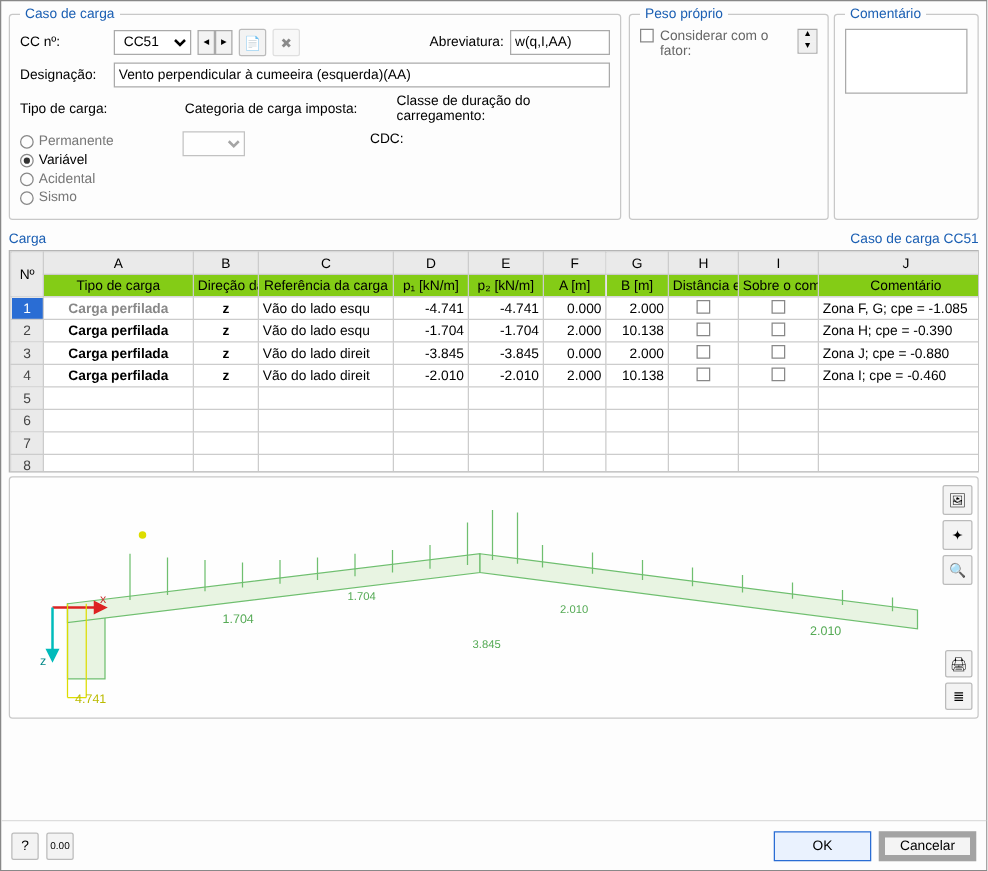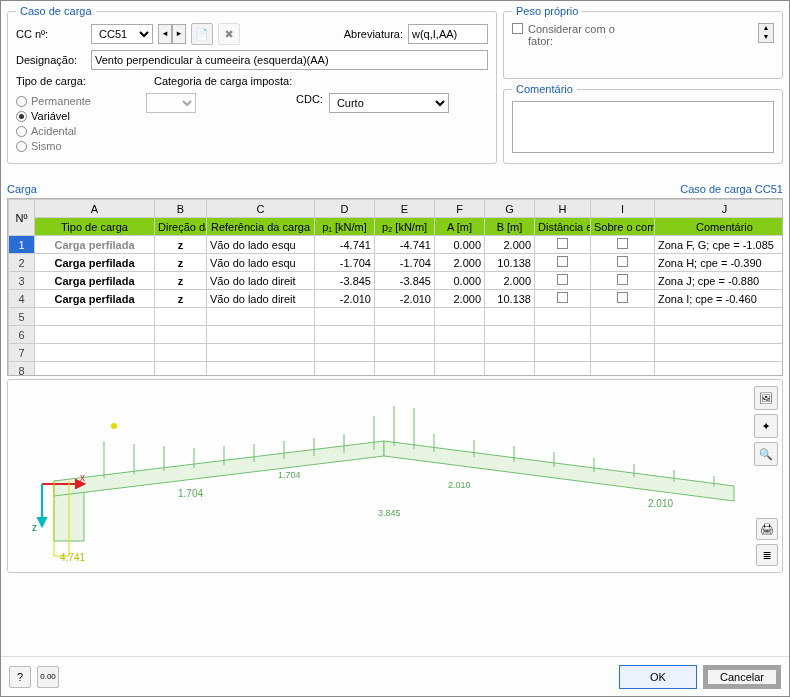--- a/index.html
+++ b/index.html
@@ -17,21 +17,21 @@
   .line { display: flex; align-items: center; gap: 5px; margin-bottom: 5px; }
   label.lbl { display: inline-block; }
   select, input[type=text] { border: 1px solid #aaa; height: 20px; padding: 1px 3px; background: #fff; }
   .btnico { width: 22px; height: 22px; border: 1px solid #bbb; background: #f3f3f3; display: inline-flex; align-items: center; justify-content: center; cursor: pointer; border-radius: 2px; }
   .btnico.disabled { opacity: .45; }
   .radio { display: flex; align-items: flex-end; gap: 4px; margin: 3px 0; color: #777; }
   .radio.active { color: #000; }
   .radio .rcircle { width: 11px; height: 11px; border: 1px solid #888; border-radius: 50%; display:inline-flex; align-items:center; justify-content:center; }
   .radio.active .rcircle::after { content:""; width:5px; height:5px; background:#333; border-radius:50%; }
   .fcomment textarea { width: 100%; height: 52px; resize: none; border: 1px solid #aaa; }
-  .carga-hdr { display: flex; align-items: center; color: #1b5fb3; margin-top: 16px; }
+  .carga-hdr { display: flex; align-items: center; color: #1b5fb3; margin-top: 6px; }
   .carga-hdr .left { flex: 1; }
   .table-wrap { border: 1px solid #b5b5b5; height: 178px; overflow: auto; background:#fff; }
   table { border-collapse: collapse; width: 100%; table-layout: fixed; }
   th, td { border: 1px solid #ccc; padding: 1px 3px; height: 18px; overflow: hidden; white-space: nowrap; text-overflow: clip; }
   th { background: #84cc16; font-weight: normal; text-align: center; }
   th.letter { background: #eaeaea; }
   td.num { background:#eaeaea; text-align:center; color:#444; }
   td.r { text-align:right; }
   td.c { text-align:center;font-weight:bold; }
   .chk { width:11px; height:11px; border:1px solid #888; display:inline-block; background:#fff; }
@@ -77,20 +77,21 @@
           <label class="lbl">Abreviatura:</label>
           <input type="text" style="width: 80px;" value="w(q,I,AA)">
         </div>
         <div class="line">
           <label class="lbl" style="width:70px">Designação:</label>
           <input type="text" style="flex: 1 1 0%;" value="Vento perpendicular à cumeeira (esquerda)(AA)">
         </div>
         <div class="line" style="gap:28px;">
           <label class="lbl" style="width:110px">Tipo de carga:</label>
           <label class="lbl" style="width:150px">Categoria de carga imposta:</label>
+          <label class="lbl">Classe de duração do carregamento:</label>
         </div>
         <div style="display:flex; gap:10px;">
           <div style="width:120px">
             <div class="radio">
                 <span class="rcircle"></span>
                 <span>Permanente</span>
               </div>
             <div class="radio active">
                 <span class="rcircle"></span>
                 <span>Variável</span>
@@ -102,25 +103,24 @@
             <div class="radio">
                 <span class="rcircle"></span>
                 <span>Sismo</span>
               </div>
           </div>
           <div style="width:140px; padding-top:1px;">
             <select style="width:50px" disabled=""></select>
           </div>
           <div style="padding-top:1px; display:flex; gap:6px; align-items:flex-start;">
             <label class="lbl">CDC:</label>
-            <select style="width:120px"><option>Curto</option></select>
           </div>
         </div>
       </fieldset>
-      <div style="flex:1; display:flex; flex-direction:column; gap:4px;">
+      <div style="flex:1; display:flex; flex-direction:row; gap:4px;">
         <fieldset class="fpeso">
           <legend>Peso próprio</legend>
           <div class="line" style="align-items:flex-start;">
             <span class="chk"></span>
             <label class="lbl" style="width:100px; color:#666;">Considerar com o fator:</label>
             <span style="flex:1"></span>
             <div class="spinner">
                 <span>▲</span>
                 <span>▼</span>
               </div>

